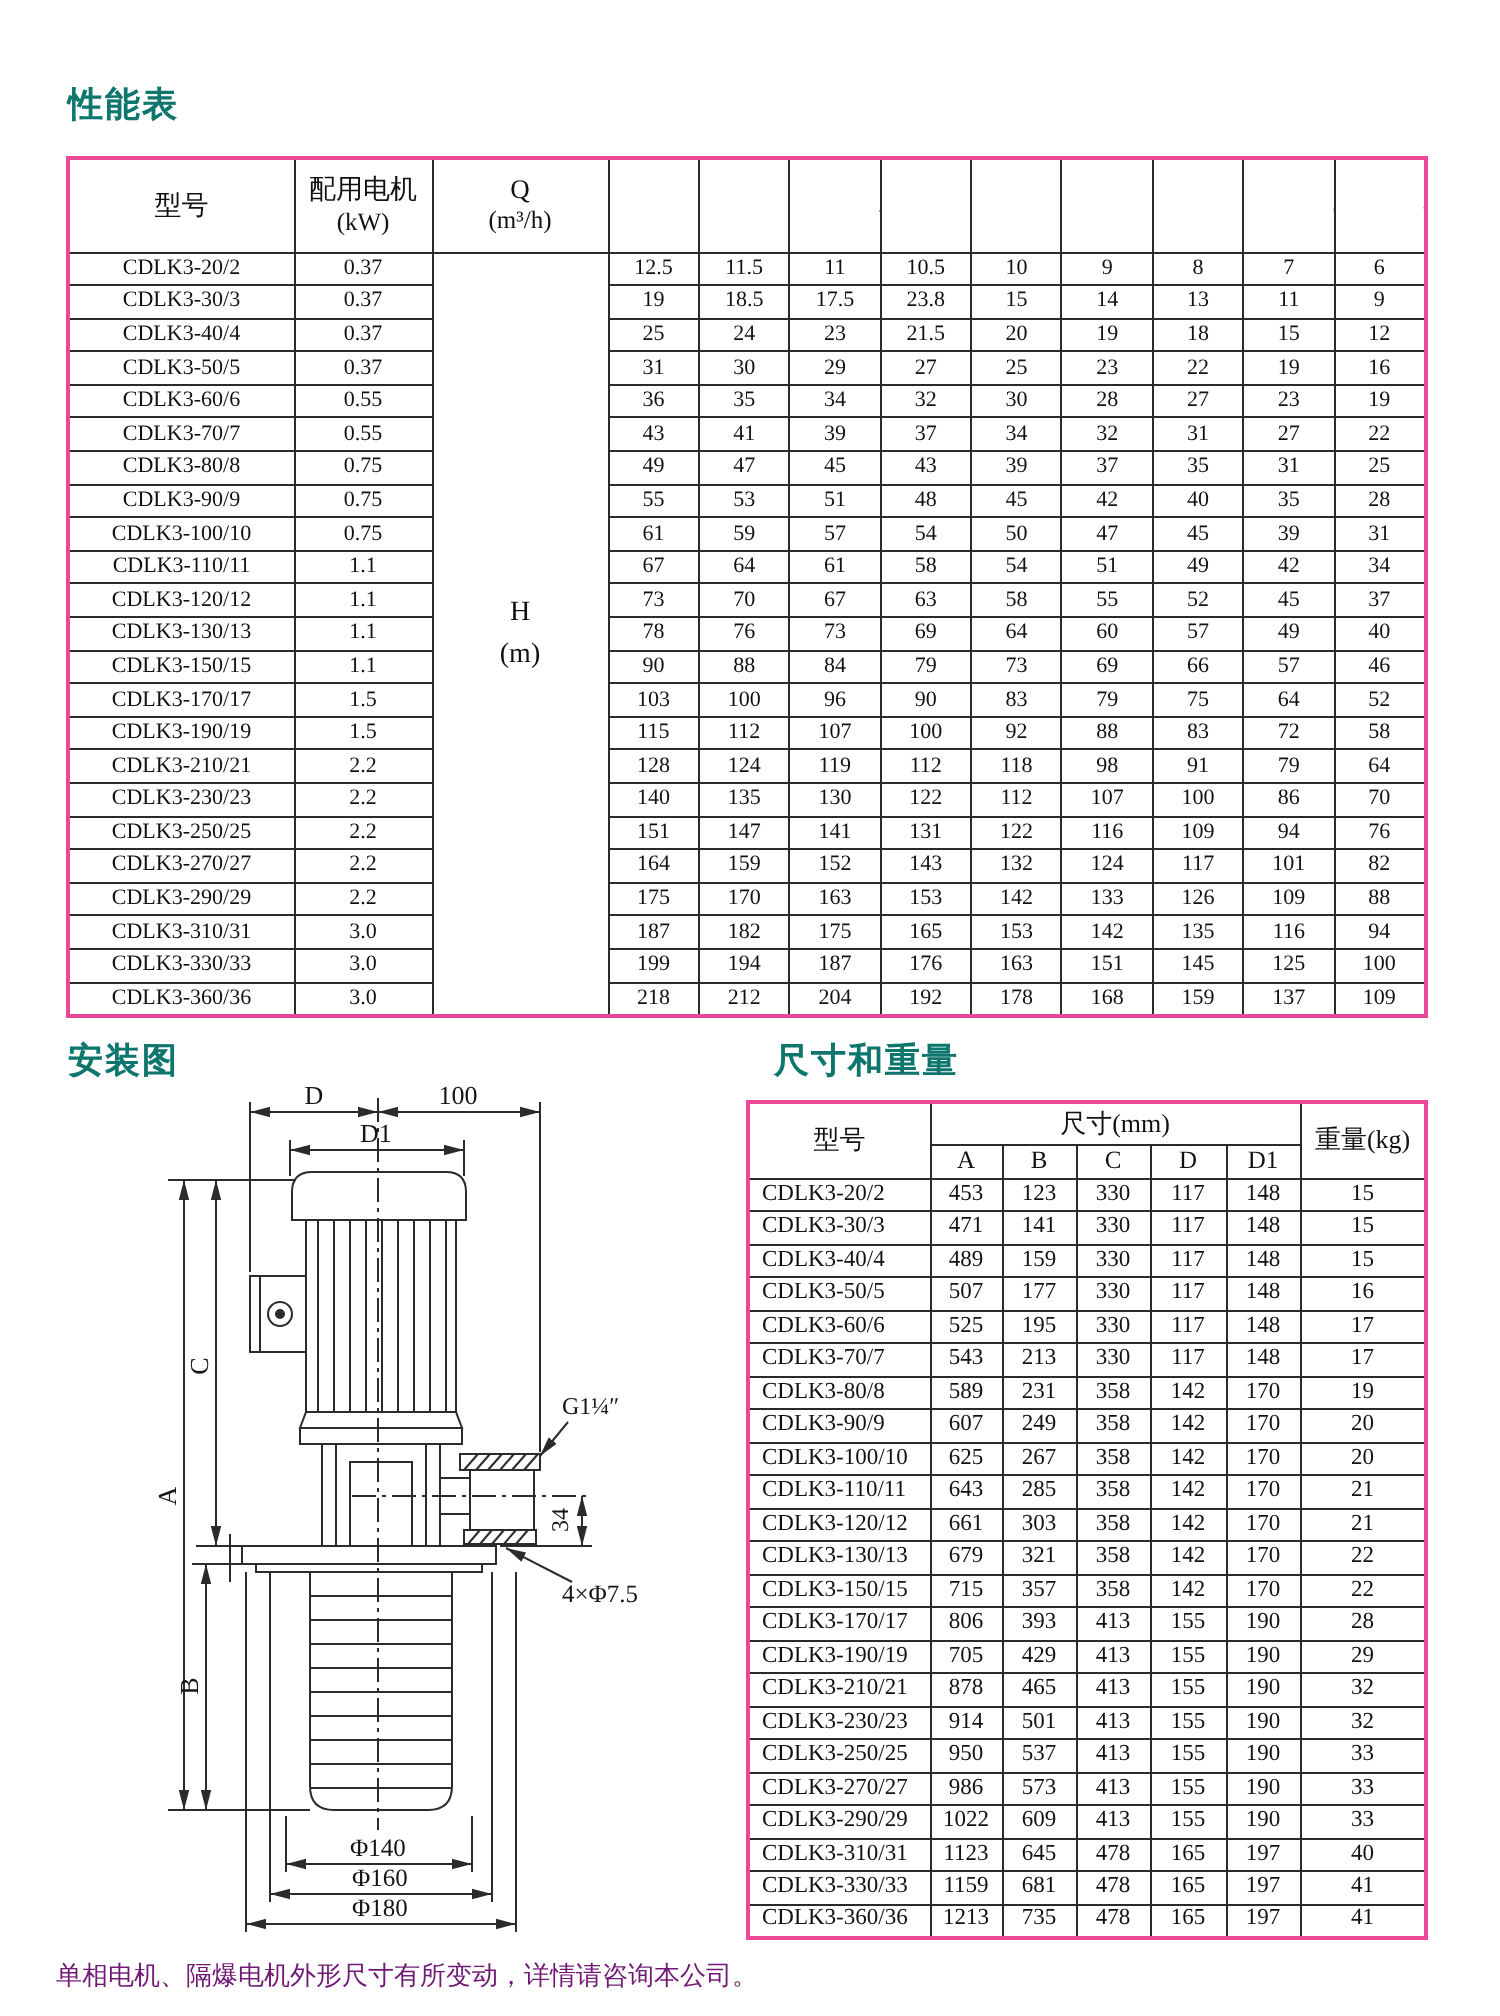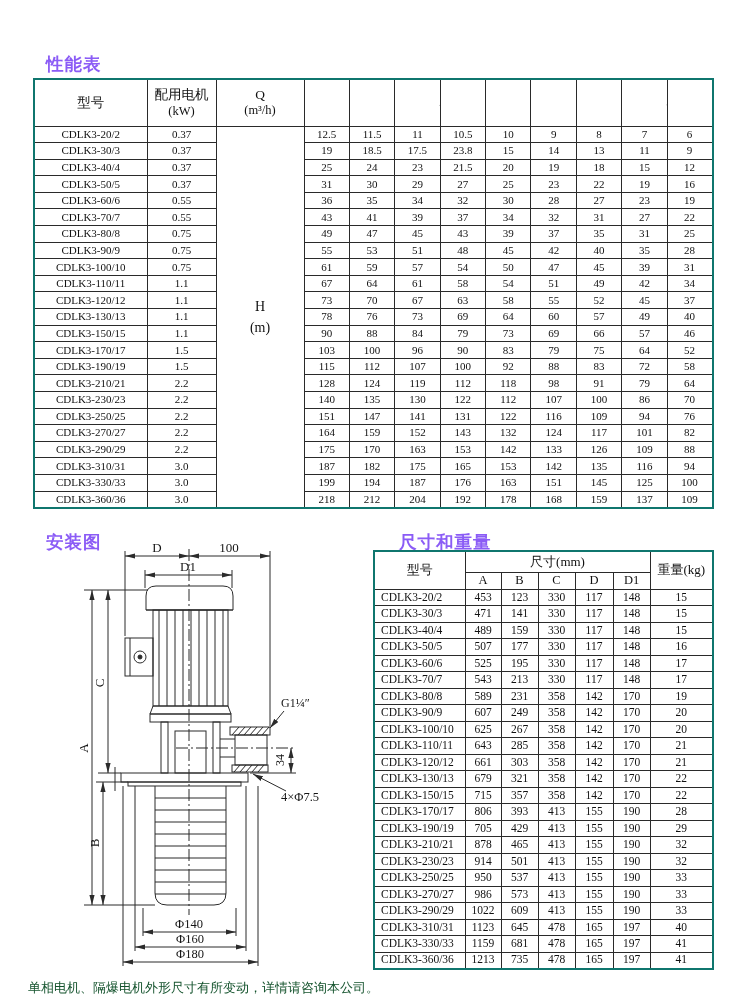--- a/index.html
+++ b/index.html
@@ -1,47 +1,47 @@
 <!DOCTYPE html>
 <html><head>
 <meta charset="utf-8">
 <style>
   html,body{margin:0;padding:0;background:#e8e8e8;}
   .page{position:relative;width:750px;height:1008px;background:#ffffff;overflow:hidden;
         font-family:"Liberation Serif",serif;color:#111;}
-  .sec-title{position:absolute;margin:16px;font-family:"Liberation Sans",sans-serif;
-             font-weight:700;font-size:17.5px;color:#8b5cf6;letter-spacing:1px;}
+  .sec-title{position:absolute;margin:4px;font-family:"Liberation Sans",sans-serif;
+             font-weight:700;font-size:17.5px;color:#0f766e;letter-spacing:1px;}
   #t-perf{left:30px;top:36px;}
   #t-inst{left:30px;top:514px;}
   #t-dims{left:383px;top:514px;}
 
   table{border-collapse:collapse;table-layout:fixed;position:absolute;background:#fff;}
   th,td{border:1px solid #2a2a2a;text-align:center;padding:0;overflow:hidden;
         white-space:nowrap;font-weight:normal;vertical-align:middle;}
-  table{border:2px solid #0f766e;}
+  table{border:2px solid #ec4899;}
 
   .perf{left:33px;top:78px;width:679px;}
   .perf thead tr{height:47px;}
   .perf tbody tr{height:16.6px;}
   .perf th{font-size:13.5px;}
   .perf th .sub{font-size:12.5px;}
   .perf th.flow{font-size:12.5px;padding-left:44px;}
   .perf tbody td{font-size:11px;line-height:1;}
   .perf td.hcell{font-size:14px;line-height:1.5;}
 
   .dims{left:373px;top:550px;width:339px;}
   .dims thead tr.r1{height:21px;}
   .dims thead tr.r2{height:17px;}
   .dims tbody tr{height:16.5px;}
   .dims th{font-size:13px;}
   .dims th.szcol{font-size:12.5px;}
   .dims tbody td{font-size:11.5px;line-height:1;}
   .dims td.model{text-align:left;padding-left:6px;}
 
-  .footer-note{position:absolute;left:28px;top:979px;font-size:13px;color:#14532d;}
+  .footer-note{position:absolute;left:28px;top:979px;font-size:13px;color:#701a75;}
 
   #diagram{position:absolute;left:28px;top:543px;}
   #diagram text{font-family:"Liberation Serif",serif;fill:#151515;}
 </style>
 </head>
 <body>
 
 <div class="page">
 
   <h2 class="sec-title" id="t-perf">性能表</h2>

